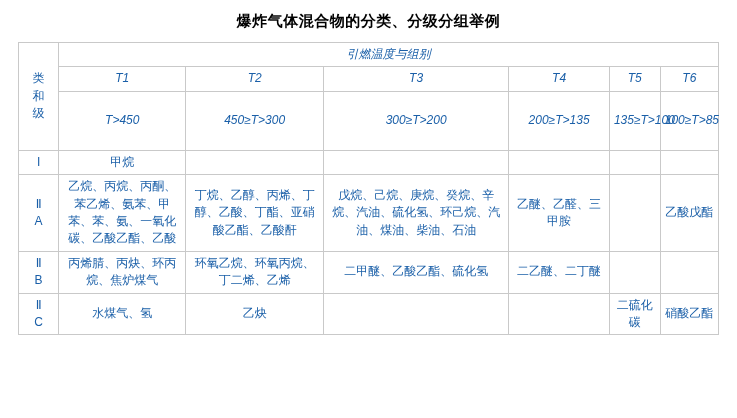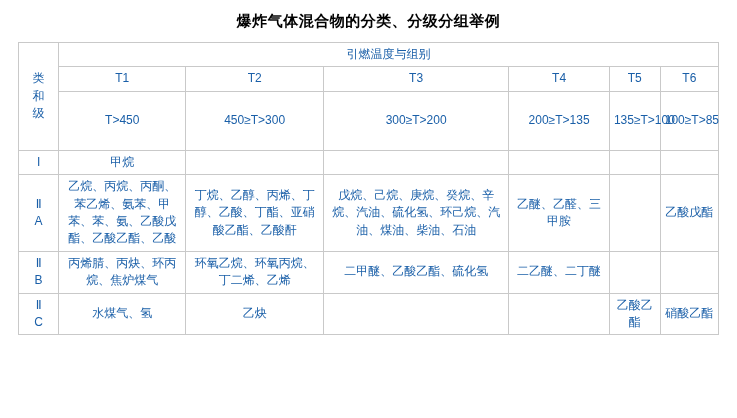--- a/index.html
+++ b/index.html
@@ -39,20 +39,21 @@
     border: 1px solid #c9c9c9;
     padding: 3px 4px;
     vertical-align: middle;
     text-align: center;
     font-size: 12px;
     line-height: 1.45;
     color: #1a5fa8;
   }
   td.hdr {
     color: #000000;
+    font-style: italic;
   }
   td.classcol {
     color: #000000;
     font-size: 12px;
     line-height: 1.5;
   }
   .cell-text {
     display: block;
     word-break: break-all;
   }
@@ -116,21 +117,21 @@
         <td></td>
         <td></td>
         <td></td>
       </tr>
 
       <tr>
         <td class="classcol">
           <span class="cell-text">Ⅱ</span>
           <span class="cell-text">A</span>
         </td>
-        <td>乙烷、丙烷、丙酮、苯乙烯、氨苯、甲苯、苯、氨、乙酸戊酯、乙酸乙酯、乙酸</td>
+        <td>乙烷、丙烷、丙酮、苯乙烯、氨苯、甲苯、苯、氨、一氧化碳、乙酸乙酯、乙酸</td>
         <td>丁烷、乙醇、丙烯、丁醇、乙酸、丁酯、亚硝酸乙酯、乙酸酐</td>
         <td>戊烷、己烷、庚烷、癸烷、辛烷、汽油、硫化氢、环己烷、汽油、煤油、柴油、石油</td>
         <td>乙醚、乙醛、三甲胺</td>
         <td></td>
         <td>乙酸戊酯</td>
       </tr>
 
       <tr>
         <td class="classcol">
           <span class="cell-text">Ⅱ</span>
@@ -146,19 +147,19 @@
 
       <tr>
         <td class="classcol">
           <span class="cell-text">Ⅱ</span>
           <span class="cell-text">C</span>
         </td>
         <td>水煤气、氢</td>
         <td>乙炔</td>
         <td></td>
         <td></td>
-        <td>乙酸乙酯</td>
+        <td>二硫化碳</td>
         <td>硝酸乙酯</td>
       </tr>
     </tbody>
   </table>
 
 </div>
 
 </body></html>

